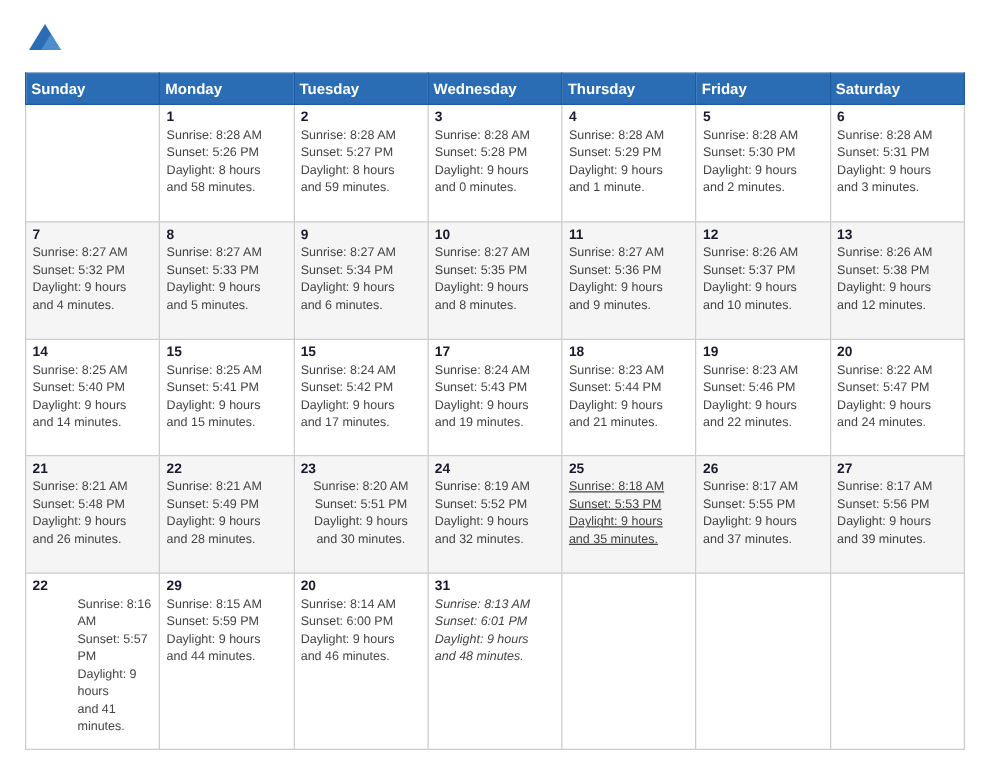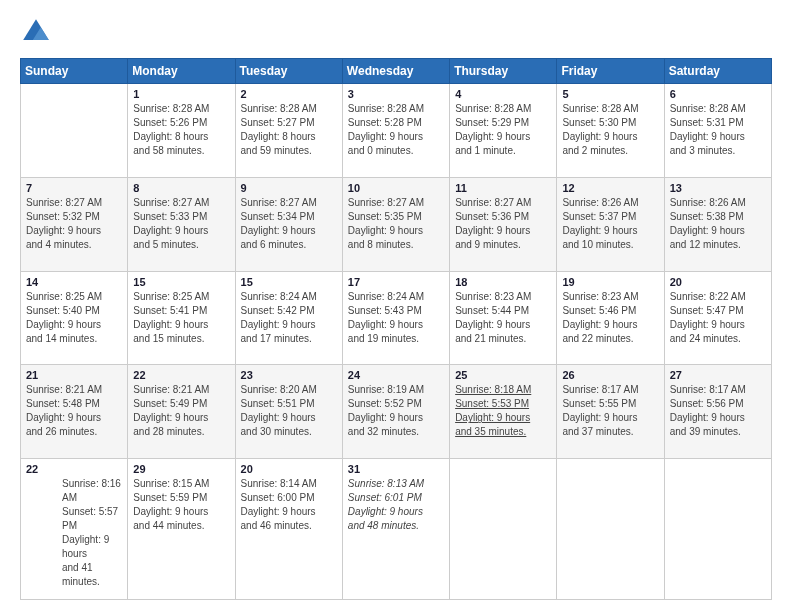--- a/index.html
+++ b/index.html
@@ -289,21 +289,21 @@
           </td>
           <td>
             <span class="day-number">22</span>
             <div class="day-info" style="white-space: pre-line;">Sunrise: 8:21 AM
 Sunset: 5:49 PM
 Daylight: 9 hours
 and 28 minutes.</div>
           </td>
           <td>
             <span class="day-number">23</span>
-            <div class="day-info" style="white-space: pre-line;">Sunrise: 8:20 AM
+            <div class="day-info" style="white-space: pre-line; text-align: center;">Sunrise: 8:20 AM
 Sunset: 5:51 PM
 Daylight: 9 hours
 and 30 minutes.</div>
           </td>
           <td>
             <span class="day-number">24</span>
             <div class="day-info" style="white-space: pre-line;">Sunrise: 8:19 AM
 Sunset: 5:52 PM
 Daylight: 9 hours
 and 32 minutes.</div>

